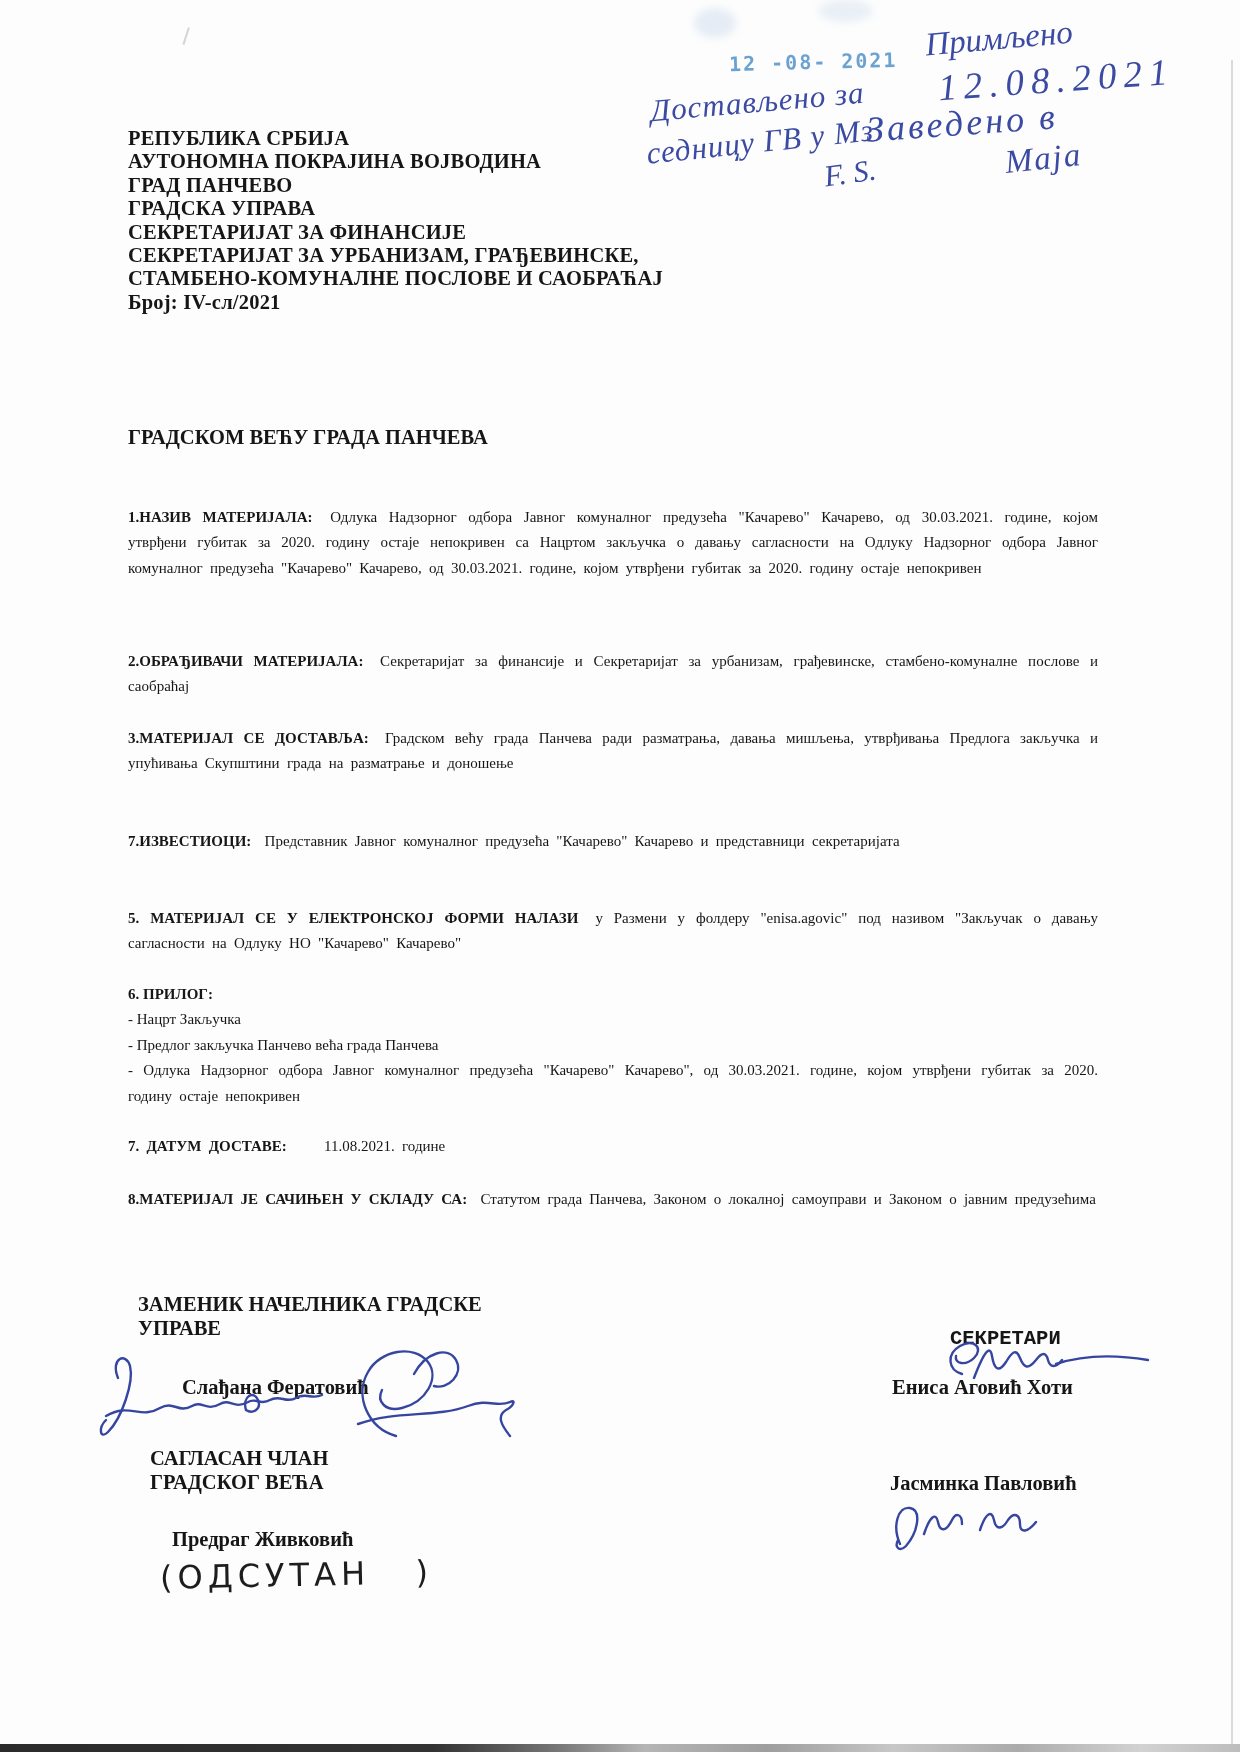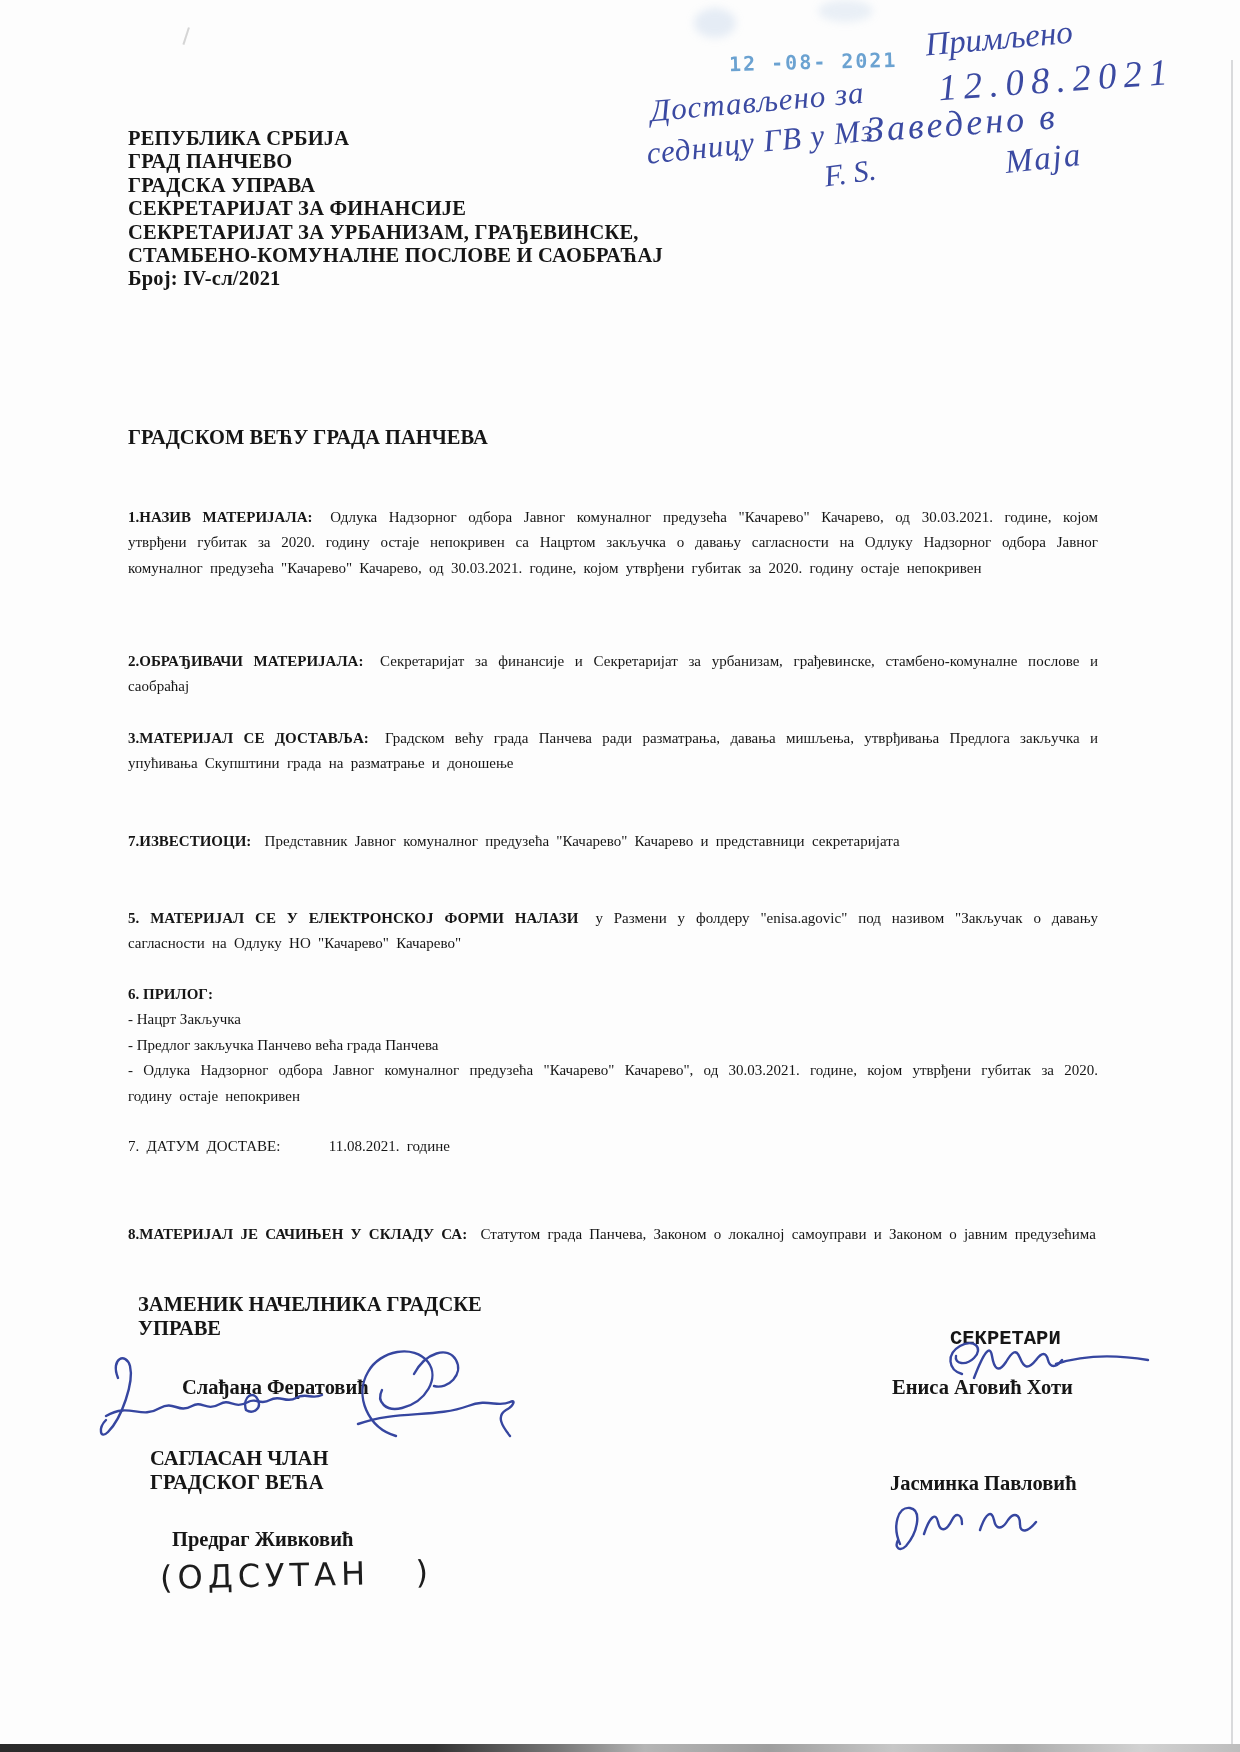--- a/index.html
+++ b/index.html
@@ -15,24 +15,24 @@
     left:128px; top:127px; font-weight:bold; font-size:20.5px;
     line-height:23.4px; letter-spacing:0.2px; white-space:nowrap;
   }
   .recipient { left:128px; top:426px; font-weight:bold; font-size:20.5px; white-space:nowrap; }
 
   .sec {
     left:128px; width:970px; font-size:15px; line-height:25.4px;
     text-align:justify; word-spacing:3.5px;
   }
   .sec .lbl { font-weight:bold; margin-right:6px; }
-  .sec .lbl-wide { font-weight:normal; margin-right:41px; }
+  .sec .lbl-wide { font-weight:bold; margin-right:30px; }
   .s1 { top:505px; } .s2 { top:649px; } .s3 { top:726px; }
   .s4 { top:829px; } .s5 { top:906px; } .s6 { top:982px; }
-  .s7 { top:1134px; } .s8 { top:1187px;margin-top:35px; }
+  .s7 { top:1134px; } .s8 { top:1187px; }
   .plain { text-align:left; word-spacing:normal; }
 
   .sigline { font-weight:bold; font-size:20.5px; white-space:nowrap; }
   .center { text-align:left; }
   .lh { line-height:23.6px; }
 
   
   .stamp {
     left:729px; top:50px; font-family:"DejaVu Sans Mono", monospace;
     font-weight:bold; font-size:20px; color:#5c99cd; letter-spacing:2px;
@@ -81,20 +81,21 @@
   <div class="abs hw hw-dl1">Достављено за</div>
   <div class="abs hw hw-dl2">седницу ГВ у Мз</div>
   <div class="abs hw hw-fs">F. S.</div>
   <div class="abs hw hw-r1">Примљено</div>
   <div class="abs hw hw-r2">12.08.2021</div>
   <div class="abs hw hw-r3">Заведено в</div>
   <div class="abs hw hw-r4">Маја</div>
 
   <div class="abs letterhead">
     <div>РЕПУБЛИКА СРБИЈА</div>
+    <div>АУТОНОМНА ПОКРАЈИНА ВОЈВОДИНА</div>
     <div>ГРАД ПАНЧЕВО</div>
     <div>ГРАДСКА УПРАВА</div>
     <div>СЕКРЕТАРИЈАТ ЗА ФИНАНСИЈЕ</div>
     <div>СЕКРЕТАРИЈАТ ЗА УРБАНИЗАМ, ГРАЂЕВИНСКЕ,</div>
     <div>СТАМБЕНО-КОМУНАЛНЕ ПОСЛОВЕ И САОБРАЋАЈ</div>
     <div>Број: IV-сл/2021</div>
   </div>
 
   <div class="abs recipient">ГРАДСКОМ ВЕЋУ ГРАДА ПАНЧЕВА</div>
 

